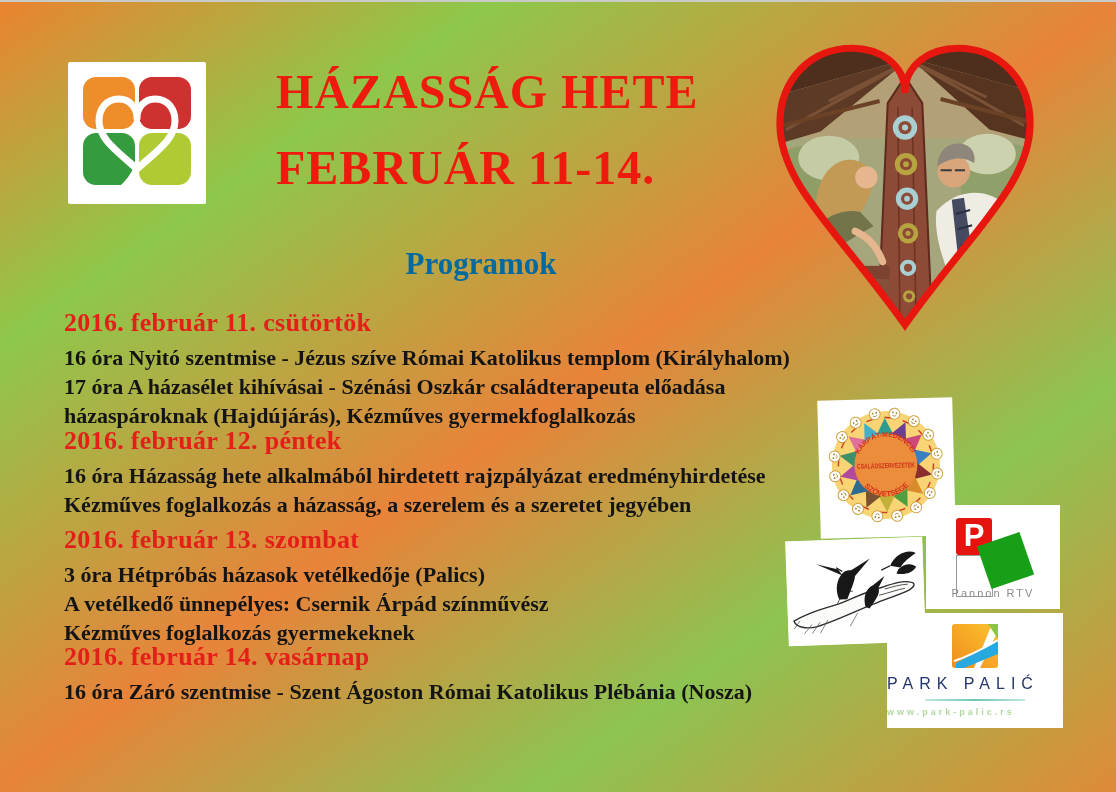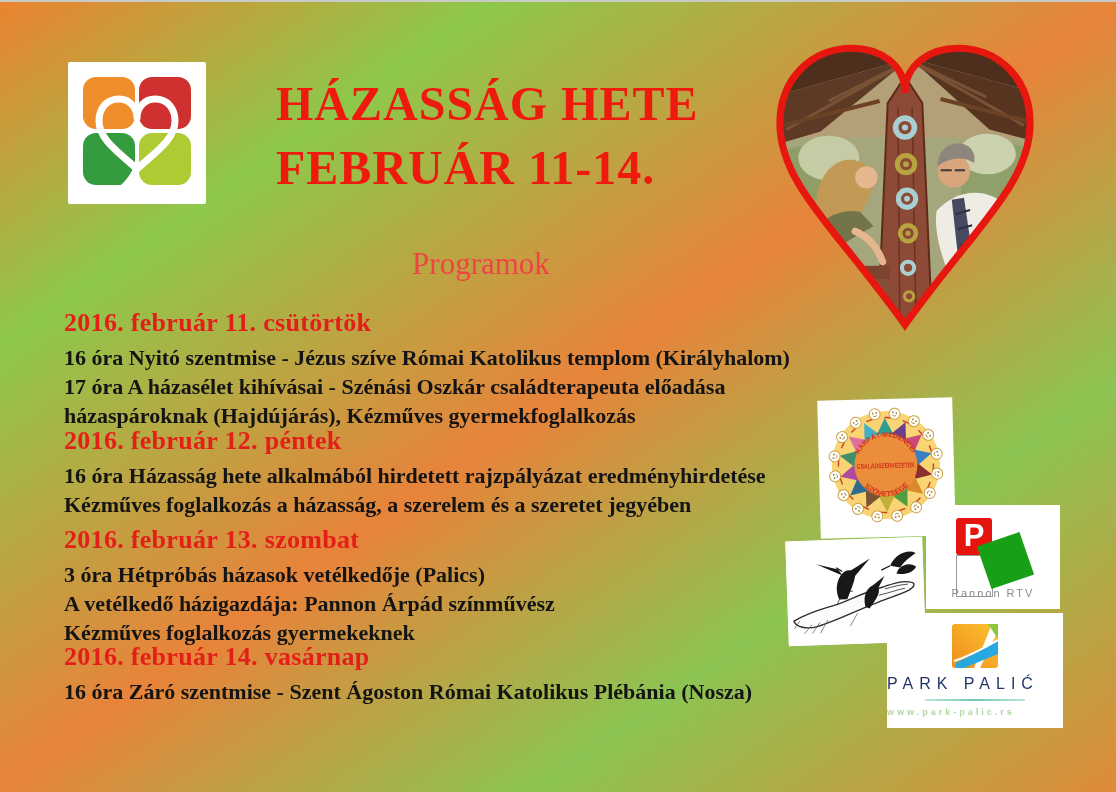--- a/index.html
+++ b/index.html
@@ -7,23 +7,23 @@
     width:1116px;height:792px;position:relative;overflow:hidden;
     background:linear-gradient(145deg,#ec8230 0%,#8dc84b 22%,#e8833a 50%,#8cc452 74%,#df8a38 100%);
     font-family:"Liberation Serif",serif;
   }
   body::before{content:"";position:absolute;top:0;left:0;right:0;height:2px;background:#c9cbc8;z-index:50;}
   .abs{position:absolute;}
   
   .hh-logo-card{left:68px;top:62px;width:138px;height:142px;background:#fff;border-radius:2px;}
   
   .title-line{left:276px;color:#ee1a0e;font-weight:bold;font-size:48px;letter-spacing:1px;white-space:nowrap;}
-  .title-1{top:76px;}
+  .title-1{top:64px;}
   .title-2{top:140px;}
-  .subtitle{left:276px;top:246px;width:410px;text-align:center;color:#ef4444;font-weight:normal;font-size:31px;}
+  .subtitle{left:276px;top:246px;width:410px;text-align:center;color:#0369a1;font-weight:bold;font-size:31px;}
   
   .section{left:64px;white-space:nowrap;}
   .section h3{margin:0 0 5px 0;font-size:26px;font-weight:bold;color:#e41f1a;letter-spacing:.3px;}
   .section p{margin:0;font-size:22px;font-weight:bold;color:#141414;line-height:29px;}
   .sec-1{top:308px;} .sec-2{top:426px;} .sec-3{top:525px;} .sec-4{top:642px;}
   
   .heart-photo{left:757px;top:36px;width:296px;height:300px;}
   
   .logo-card{background:#fff;}
   .card-csalad{left:819px;top:399px;width:135px;height:138px;transform:rotate(-1.5deg);}
@@ -143,21 +143,21 @@
   <p>házaspároknak (Hajdújárás), Kézműves gyermekfoglalkozás</p>
 </div>
 <div class="abs section sec-2">
   <h3>2016. február 12. péntek</h3>
   <p>16 óra Házasság hete alkalmából hirdetett rajzpályázat eredményhirdetése</p>
   <p>Kézműves foglalkozás a házasság, a szerelem és a szeretet jegyében</p>
 </div>
 <div class="abs section sec-3">
   <h3>2016. február 13. szombat</h3>
   <p>3 óra Hétpróbás házasok vetélkedője (Palics)</p>
-  <p>A vetélkedő házigazdája: Pannon Árpád színművész</p>
+  <p>A vetélkedő ünnepélyes: Csernik Árpád színművész</p>
   <p>Kézműves foglalkozás gyermekeknek</p>
 </div>
 <div class="abs section sec-4">
   <h3>2016. február 14. vasárnap</h3>
   <p>16 óra Záró szentmise - Szent Ágoston Római Katolikus Plébánia (Nosza)</p>
 </div>
 
 <div class="abs logo-card card-csalad">
   <svg width="135" height="138" viewBox="0 0 135 138">
     <defs>

